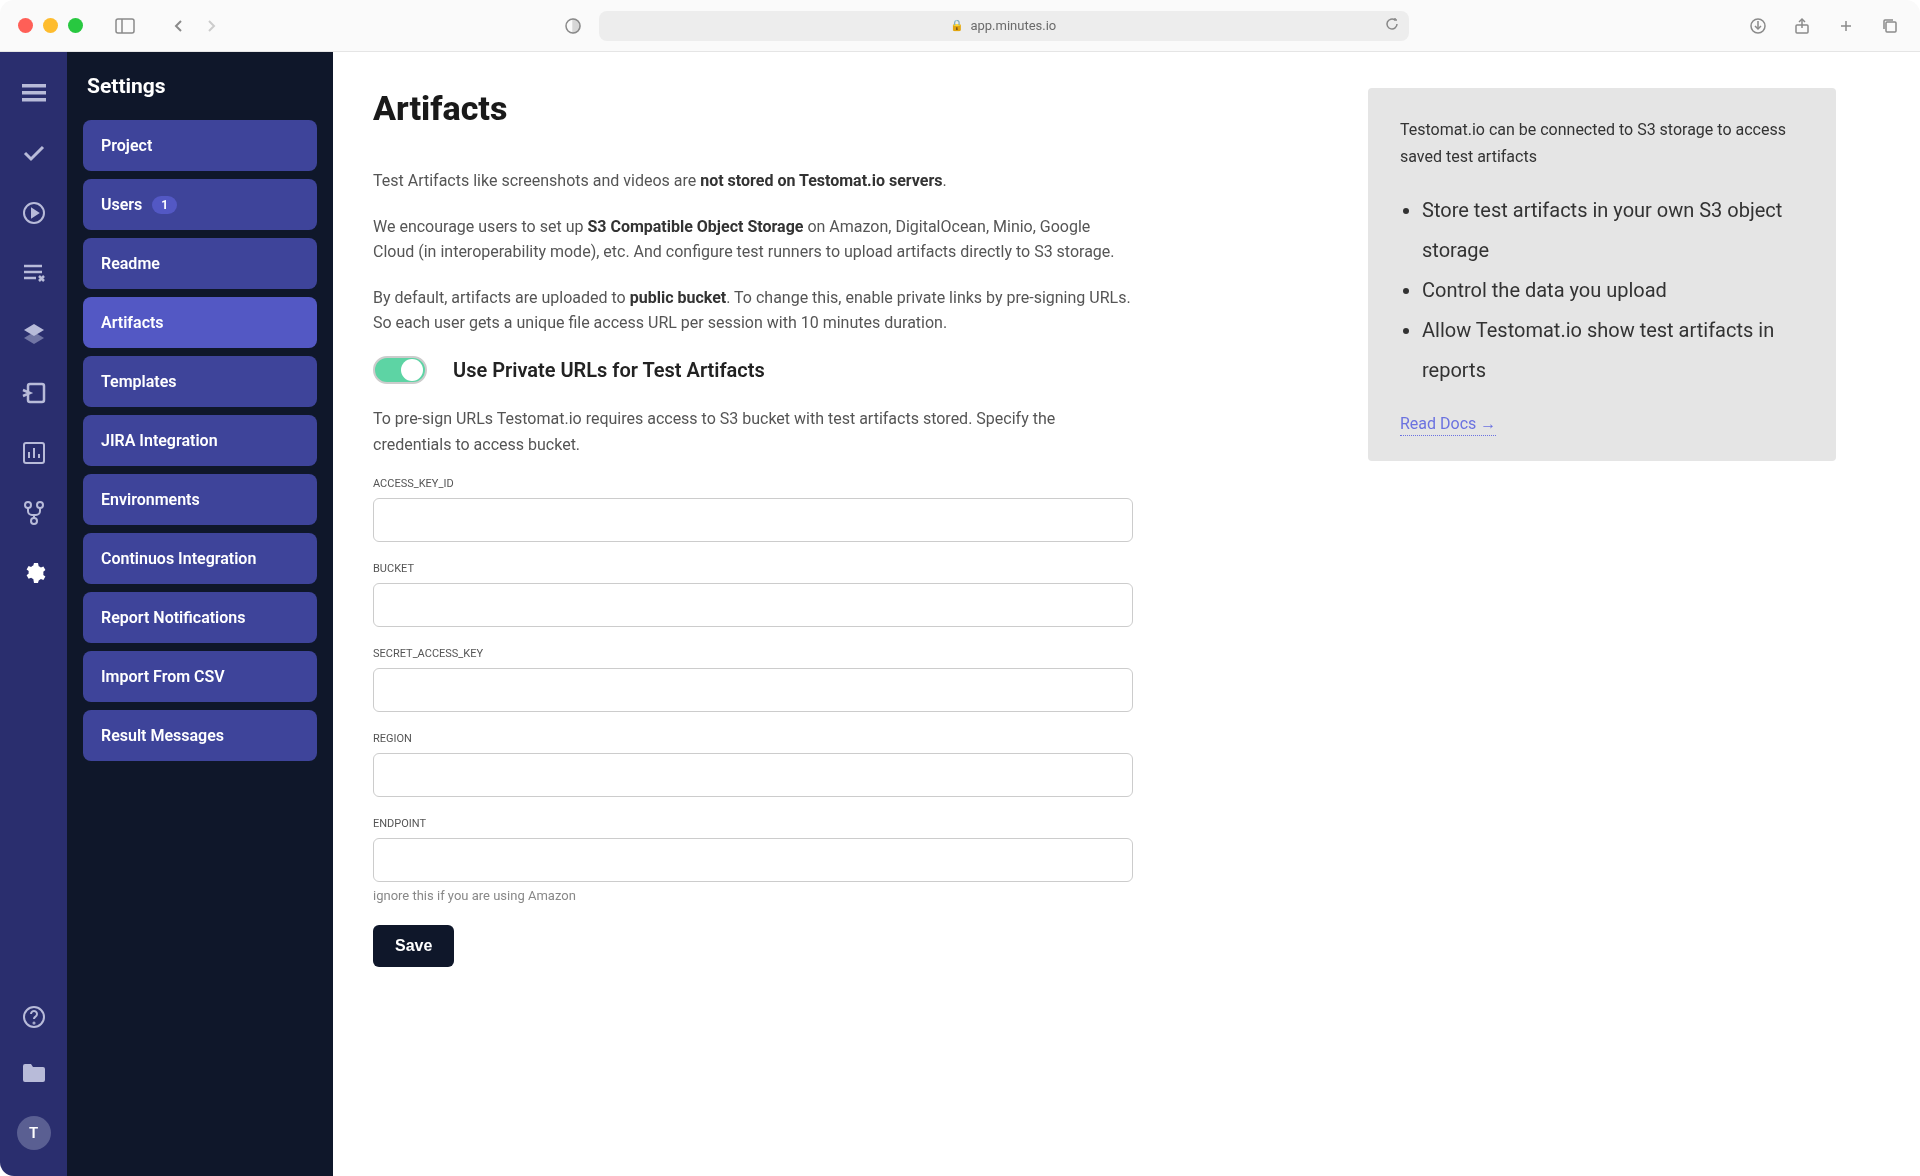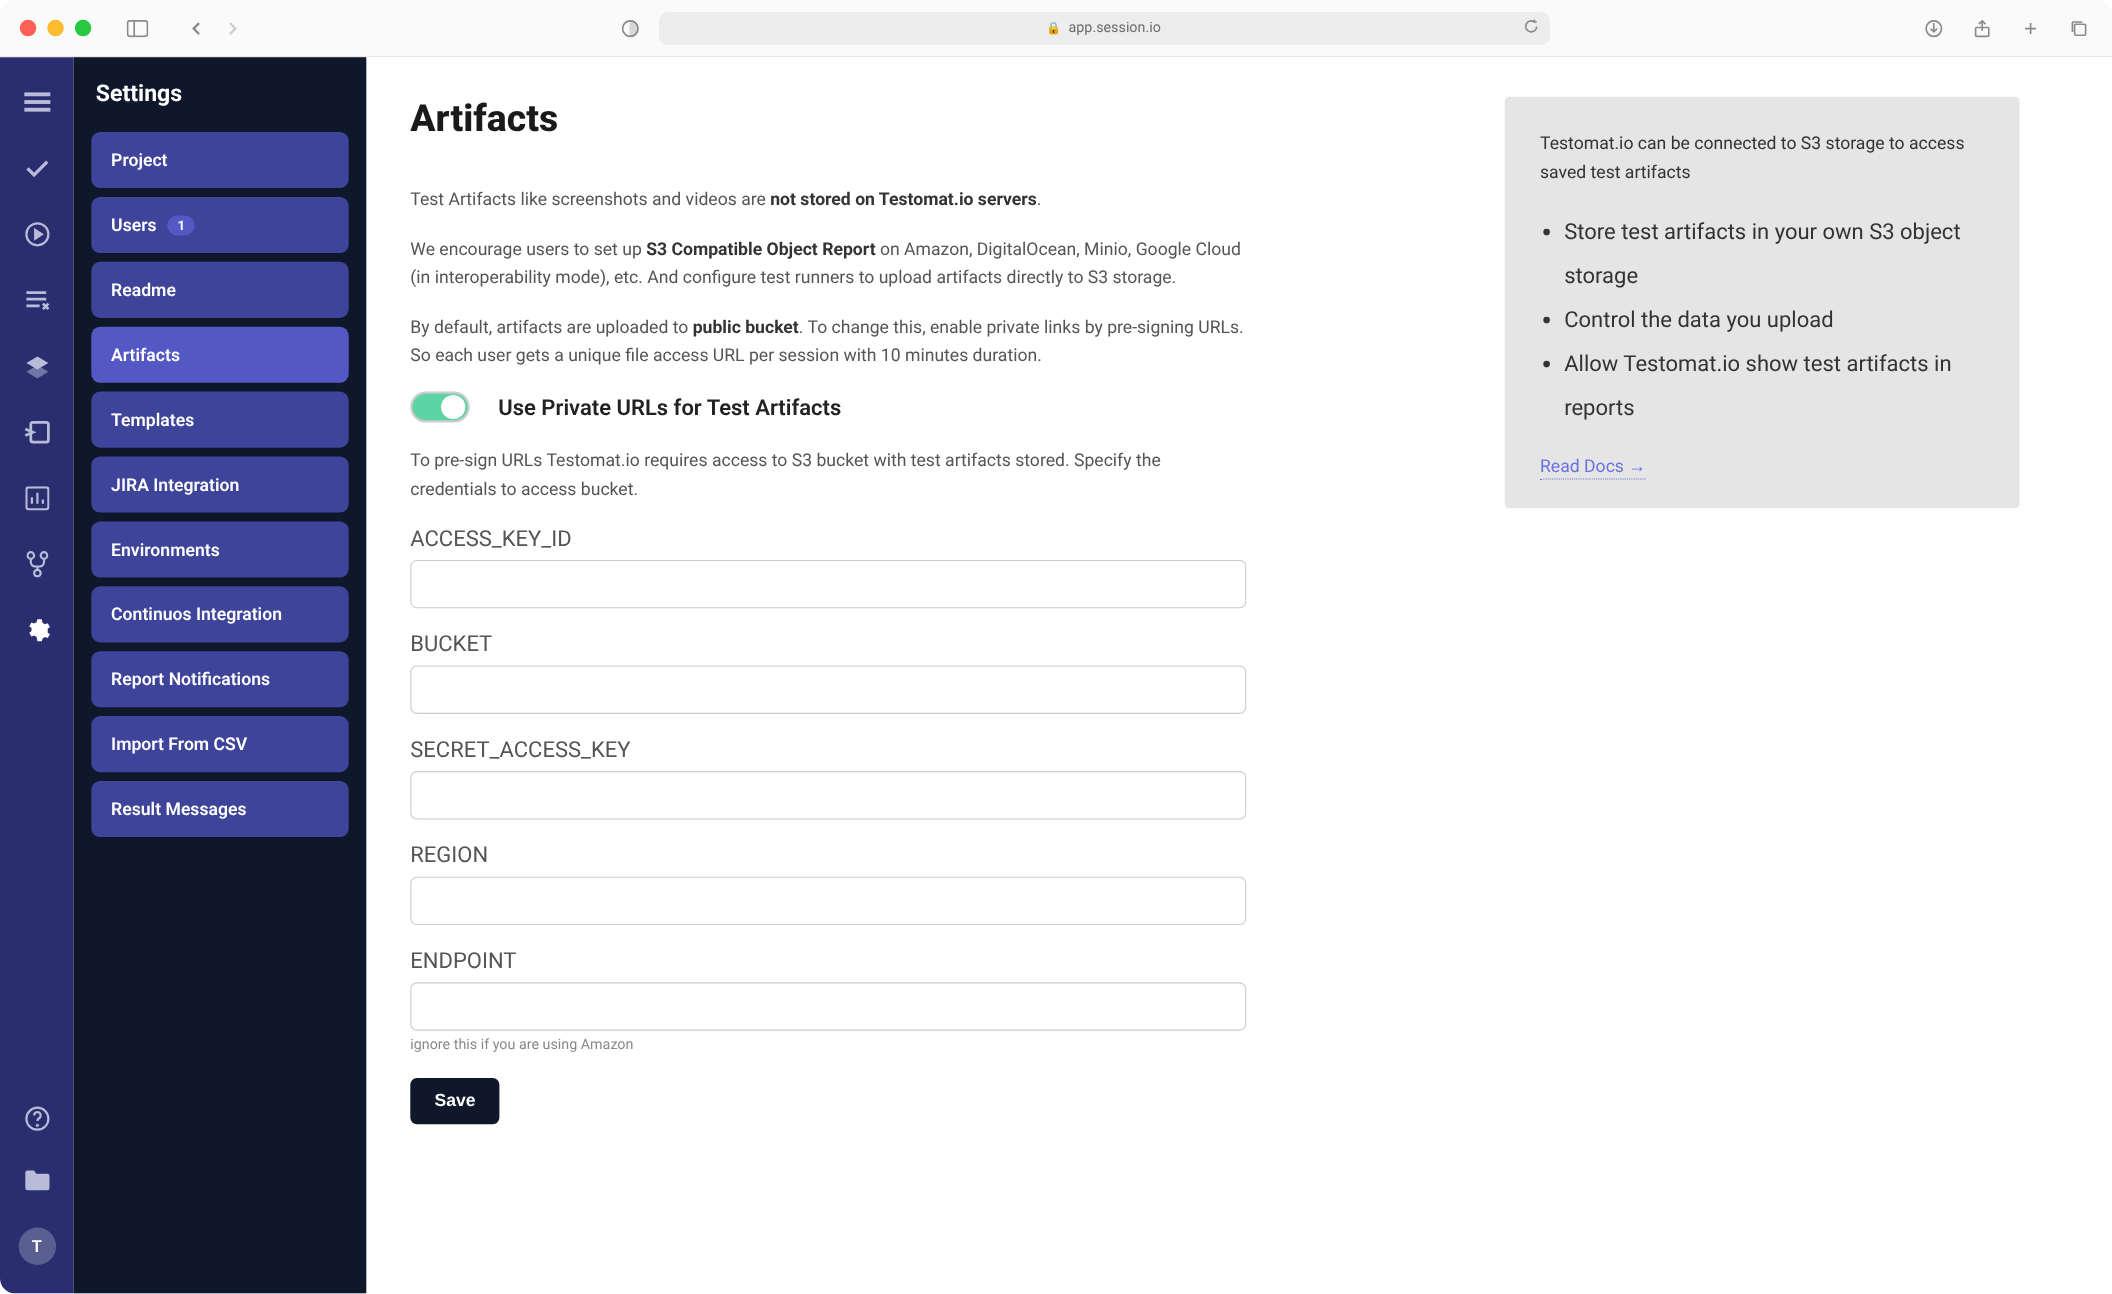--- a/index.html
+++ b/index.html
@@ -39,21 +39,21 @@
 .page-title { font-size: 34px; font-weight: 800; color: #1a1a1a; margin-bottom: 40px; }
 .desc { color: #555; font-size: 16px; line-height: 1.6; margin-bottom: 20px; max-width: 760px; }
 .desc strong { color: #333; font-weight: 700; }
 
 .toggle-row { display: flex; align-items: center; gap: 26px; margin: 14px 0 22px 0; }
 .toggle { width: 54px; height: 28px; background: #5dd4a4; border-radius: 20px; border: 2px solid #ccc; position: relative; cursor: pointer; }
 .toggle-knob { width: 22px; height: 22px; background: #fff; border-radius: 50%; position: absolute; right: 2px; top: 1px; }
 .toggle-label { font-size: 20px; font-weight: 600; color: #222; }
 
 .form-group { margin-bottom: 20px; }
-.form-label { font-size: 20px; color: #555; margin-bottom: 8px; display: block; }
+.form-label { font-size: 11px; color: #555; margin-bottom: 8px; display: block; }
 .form-input { width: 760px; height: 44px; border: 1px solid #ccc; border-radius: 6px; padding: 0 12px; font-size: 15px; }
 .form-hint { font-size: 13px; color: #888; margin-top: 6px; }
 
 .save-btn { background: #0f172a; color: #fff; border: none; padding: 12px 22px; border-radius: 6px; font-size: 16px; font-weight: 600; cursor: pointer; margin-top: 2px; }
 
 .info-box { width: 468px; background: #e5e5e5; padding: 28px 32px; border-radius: 4px; align-self: flex-start; }
 .info-text { color: #333; font-size: 16px; line-height: 1.7; margin-bottom: 20px; }
 .info-box ul { padding-left: 22px; margin-bottom: 24px; }
 .info-box li { color: #333; font-size: 20px; line-height: 2; }
 .docs-link { color: #6b72e0; font-size: 16px; text-decoration: none; border-bottom: 1px dotted #6b72e0; padding-bottom: 2px; }
@@ -87,21 +87,21 @@
   </div>
   <div class="chrome-center">
     <div class="chrome-icon">
         <svg width="18" height="18" viewBox="0 0 18 18" fill="none" stroke="currentColor" stroke-width="1.5">
           <circle cx="9" cy="9" r="7"></circle>
           <path d="M9 2 A7 7 0 0 1 9 16 Z" fill="currentColor" opacity="0.3"></path>
         </svg>
       </div>
     <div class="url-bar">
       <span class="url-lock">🔒</span>
-      <span>app.session.io</span>
+      <span>app.minutes.io</span>
       <span class="url-reload"><svg width="14" height="14" viewBox="0 0 14 14" fill="none" stroke="currentColor" stroke-width="1.5">
             <path d="M12 7a5 5 0 1 1-2-4"></path>
             <polyline points="10,1 10,3 12,3"></polyline>
           </svg></span>
     </div>
   </div>
   <div class="chrome-right">
     <div class="chrome-icon">
         <svg width="18" height="18" viewBox="0 0 18 18" fill="none" stroke="currentColor" stroke-width="1.5">
           <circle cx="9" cy="9" r="7"></circle>
@@ -251,21 +251,21 @@
   </div>
 
   <div class="main">
     <div class="content">
       <h1 class="page-title">Artifacts</h1>
 
       <p class="desc">
         <span>Test Artifacts like screenshots and videos are </span><strong>not stored on Testomat.io servers</strong><span>.</span>
       </p>
       <p class="desc">
-        <span>We encourage users to set up </span><strong>S3 Compatible Object Report</strong><span> on Amazon, DigitalOcean, Minio, Google Cloud (in interoperability mode), etc. And configure test runners to upload artifacts directly to S3 storage.</span>
+        <span>We encourage users to set up </span><strong>S3 Compatible Object Storage</strong><span> on Amazon, DigitalOcean, Minio, Google Cloud (in interoperability mode), etc. And configure test runners to upload artifacts directly to S3 storage.</span>
       </p>
       <p class="desc">
         <span>By default, artifacts are uploaded to </span><strong>public bucket</strong><span>. To change this, enable private links by pre-signing URLs. So each user gets a unique file access URL per session with 10 minutes duration.</span>
       </p>
 
       <div class="toggle-row">
         <div class="toggle">
             <div class="toggle-knob"></div>
           </div>
         <div class="toggle-label">Use Private URLs for Test Artifacts</div>

